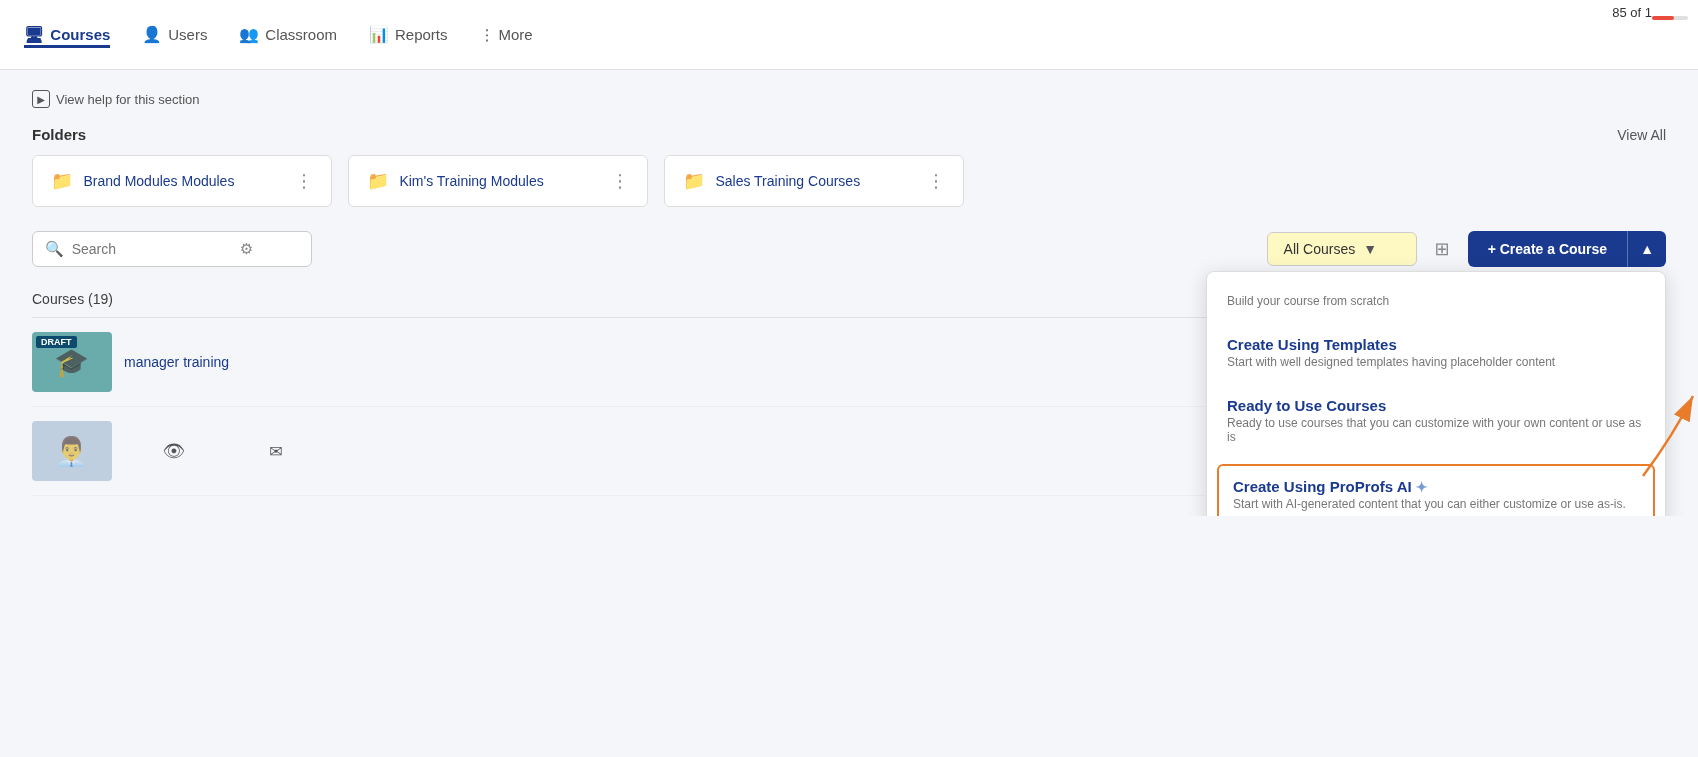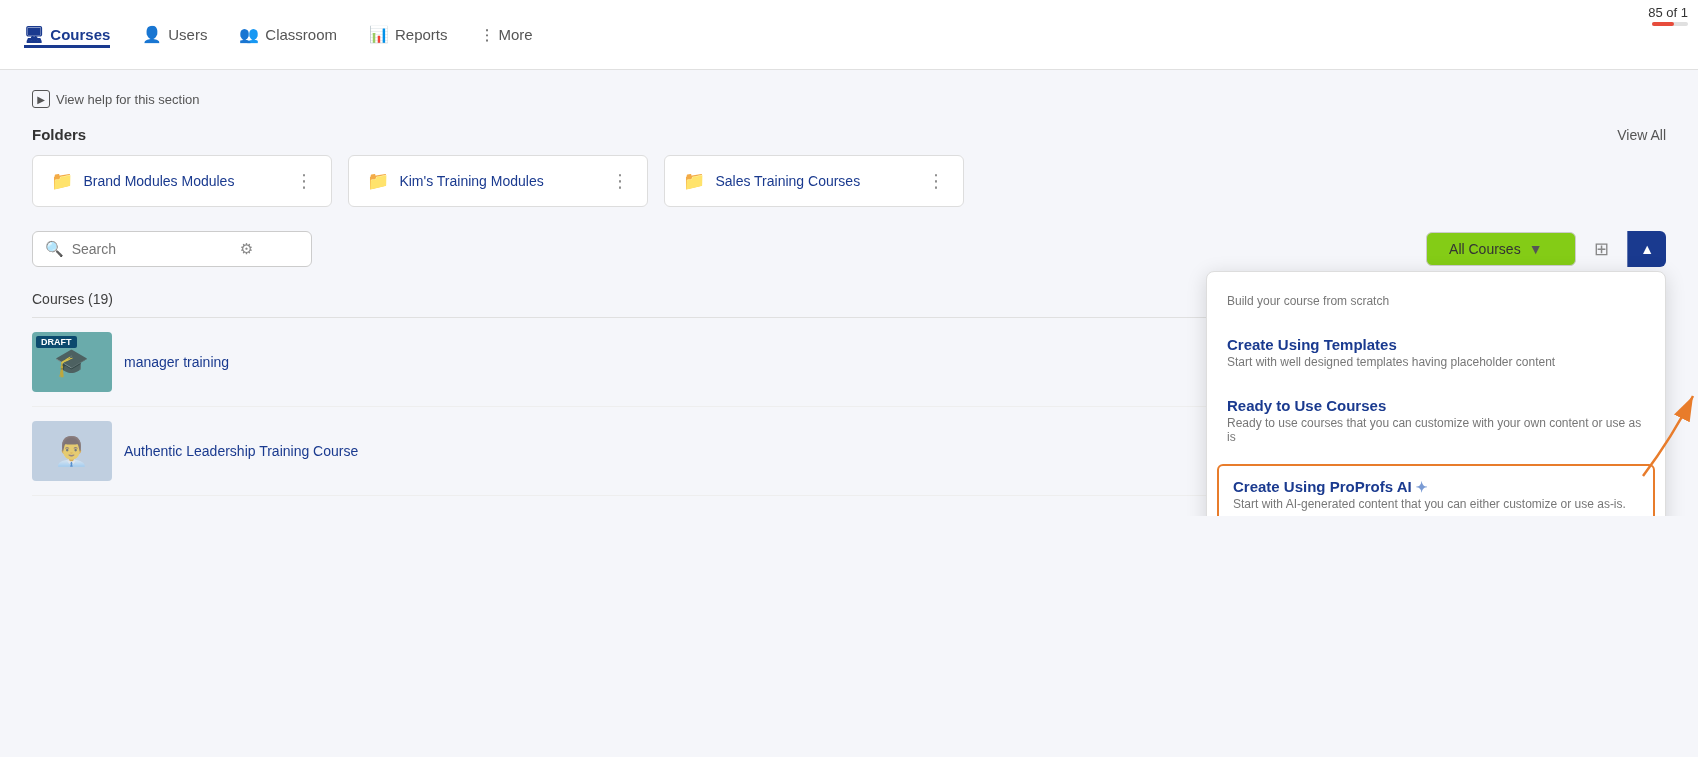--- a/index.html
+++ b/index.html
@@ -53,21 +53,21 @@
       color: #555;
       cursor: pointer;
     }
     .counter-badge {
       position: absolute;
       right: 10px;
       top: 5px;
       font-size: 13px;
       color: #333;
       display: flex;
-      flex-direction: column;
+      flex-direction: row;
       align-items: flex-end;
     }
     .counter-bar {
       width: 36px;
       height: 4px;
       background: #e0e0e0;
       border-radius: 2px;
       margin-top: 2px;
     }
     .counter-bar-fill {
@@ -163,24 +163,24 @@
       font-size: 14px;
       color: #999;
       width: 160px;
       background: transparent;
     }
     .filter-icon { color: #888; font-size: 15px; cursor: pointer; }
     .spacer { flex: 1; }
     .dropdown-select {
       display: flex;
       align-items: center;
-      background: #84cc16;
+      background: #fef9c3;
       border: 1px solid #ccc;
       border-radius: 6px;
-      padding: 8px 22px;
+      padding: 8px 16px;
       gap: 8px;
       font-size: 14px;
       color: #333;
       cursor: pointer;
       min-width: 150px;
     }
     .dropdown-arrow { color: #555; }
     .grid-icon {
       font-size: 18px;
       color: #888;
@@ -411,20 +411,21 @@
       <input class="search-input" type="text" placeholder="Search" style="">
       <span class="filter-icon">⚙</span>
     </div>
     <div class="spacer"></div>
     <div class="dropdown-select">
       <span>All Courses</span>
       <span class="dropdown-arrow">▼</span>
     </div>
     <span class="grid-icon">⊞</span>
     <div class="create-btn-group">
+      <button class="create-btn">+ Create a Course</button>
       <button class="chevron-up-btn">▲</button>
 
       <div class="create-dropdown">
         <div class="dropdown-item">
           <div class="dropdown-item-desc">Build your course from scratch</div>
         </div>
         <div class="dropdown-item">
           <div class="dropdown-item-title">Create Using Templates</div>
           <div class="dropdown-item-desc">Start with well designed templates having placeholder content</div>
         </div>
@@ -469,19 +470,18 @@
       <span class="course-action-icon">👁</span>
       <span class="course-send-icon">✉</span>
     </div>
 
     <div class="course-row">
       <div class="course-thumb">
         <div class="course-thumb-img2" style="background:#c0cfe0;">
           <span style="font-size:28px;opacity:0.6">👨‍💼</span>
         </div>
       </div>
-      <span class="course-name">Authentic Leadership Training Course</span>
       <span class="course-action-icon">👁</span>
       <span class="course-send-icon">✉</span>
     </div>
   </div>
 
 </div>
 
 </body></html>

